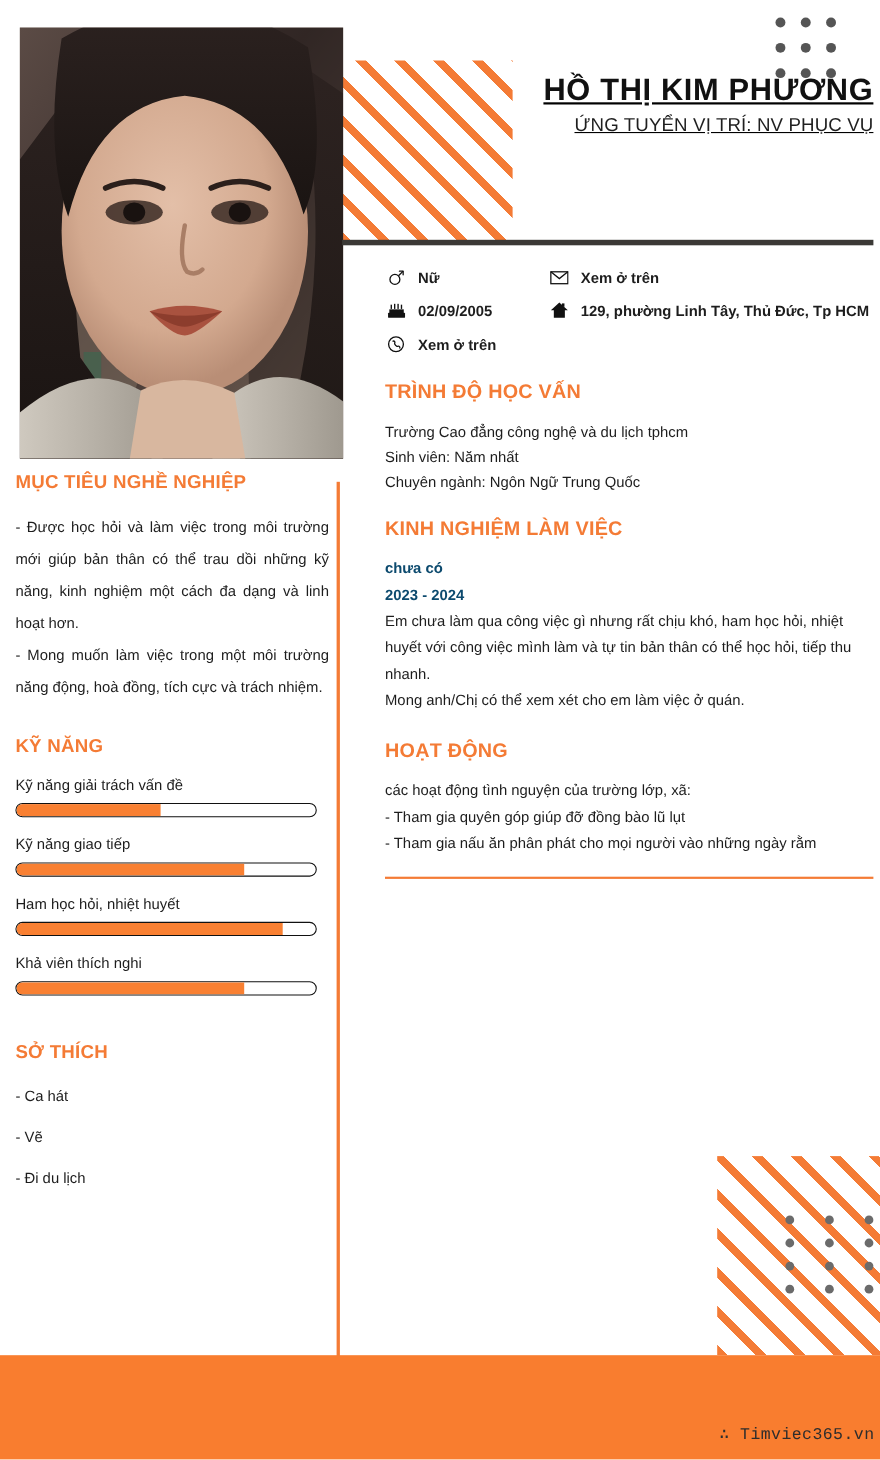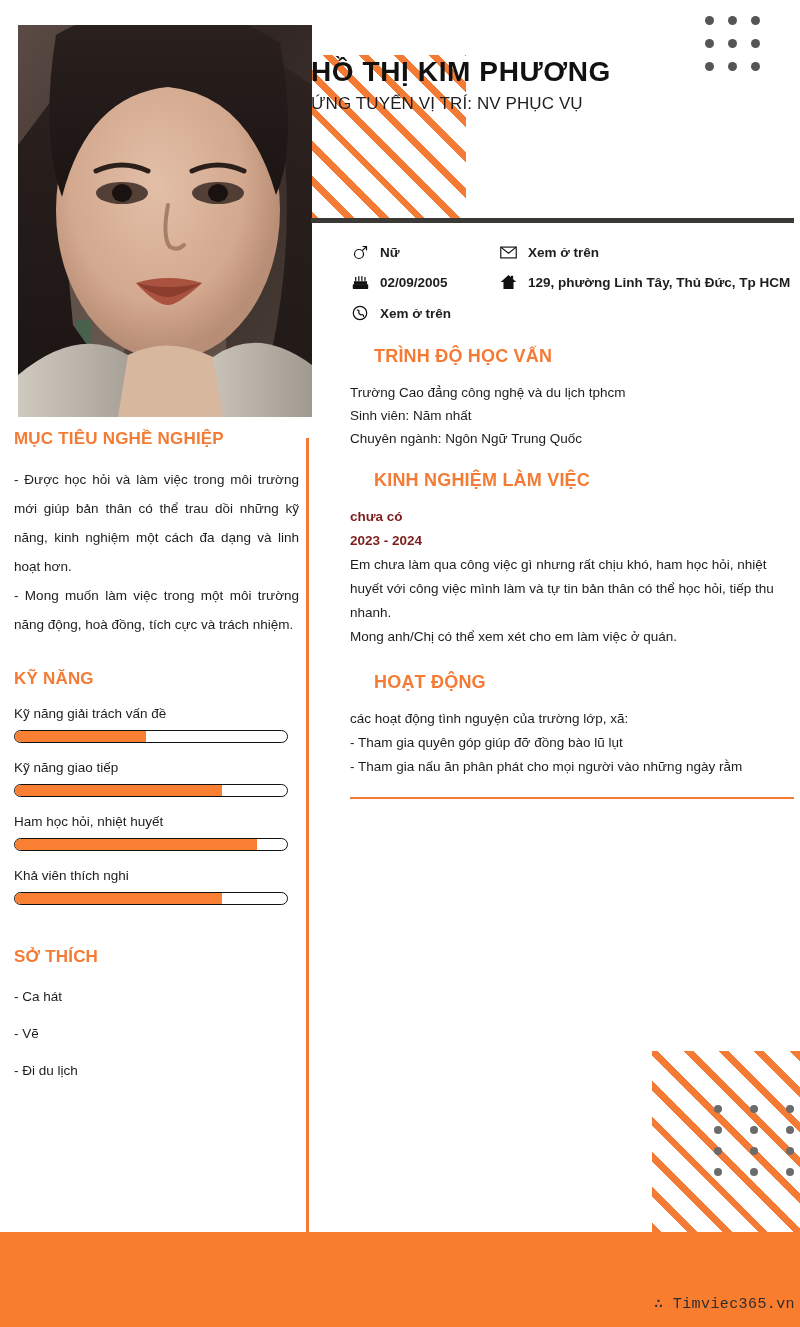--- a/index.html
+++ b/index.html
@@ -80,24 +80,25 @@
     top: 218px;
     width: 483px;
     height: 5px;
     background: #3b3936;
   }
 
   
   .header-text {
     position: absolute;
     left: 311px;
-    top: 56px;
+    top: 66px;
     width: 483px;
-    text-align: left;
+    text-align: right;
     z-index: 5;
+    text-decoration: underline;
   }
   .cv-name {
     font-size: 28px;
     font-weight: bold;
     letter-spacing: 0.6px;
     color: #111111;
     line-height: 1.15;
   }
   .cv-position {
     font-size: 17px;
@@ -142,21 +143,21 @@
     width: 444px;
   }
 
   
   .sec-title {
     color: #f47b35;
     font-weight: bold;
     font-size: 17px;
     letter-spacing: 0.2px;
   }
-  .sec-title.right { font-size: 18px; margin-left: 24px; }
+  .sec-title.right { font-size: 18px; }
 
   
   .body-text {
     font-size: 13.5px;
     color: #1d1d1d;
     line-height: 1.55;
   }
   .left-col .body-text {
     text-align: justify;
     line-height: 2.15;
@@ -185,21 +186,21 @@
     height: 18px;
     display: inline-flex;
     align-items: center;
     justify-content: center;
     color: #111;
   }
 
   
   .block { margin-top: 14px; }
   .block .line { font-size: 13.5px; color: #1d1d1d; line-height: 1.72; }
-  .line-bold { font-weight: bold; font-size: 13.5px; color: #7f1d1d; line-height: 1.78; }
+  .line-bold { font-weight: bold; font-size: 13.5px; color: #0c4a6e; line-height: 1.78; }
   .para { font-size: 13.5px; color: #1d1d1d; line-height: 1.78; }
 
   .hr-orange {
     height: 2px;
     background: #f47b35;
     width: 100%;
     margin-top: 18px;
   }
 
   

